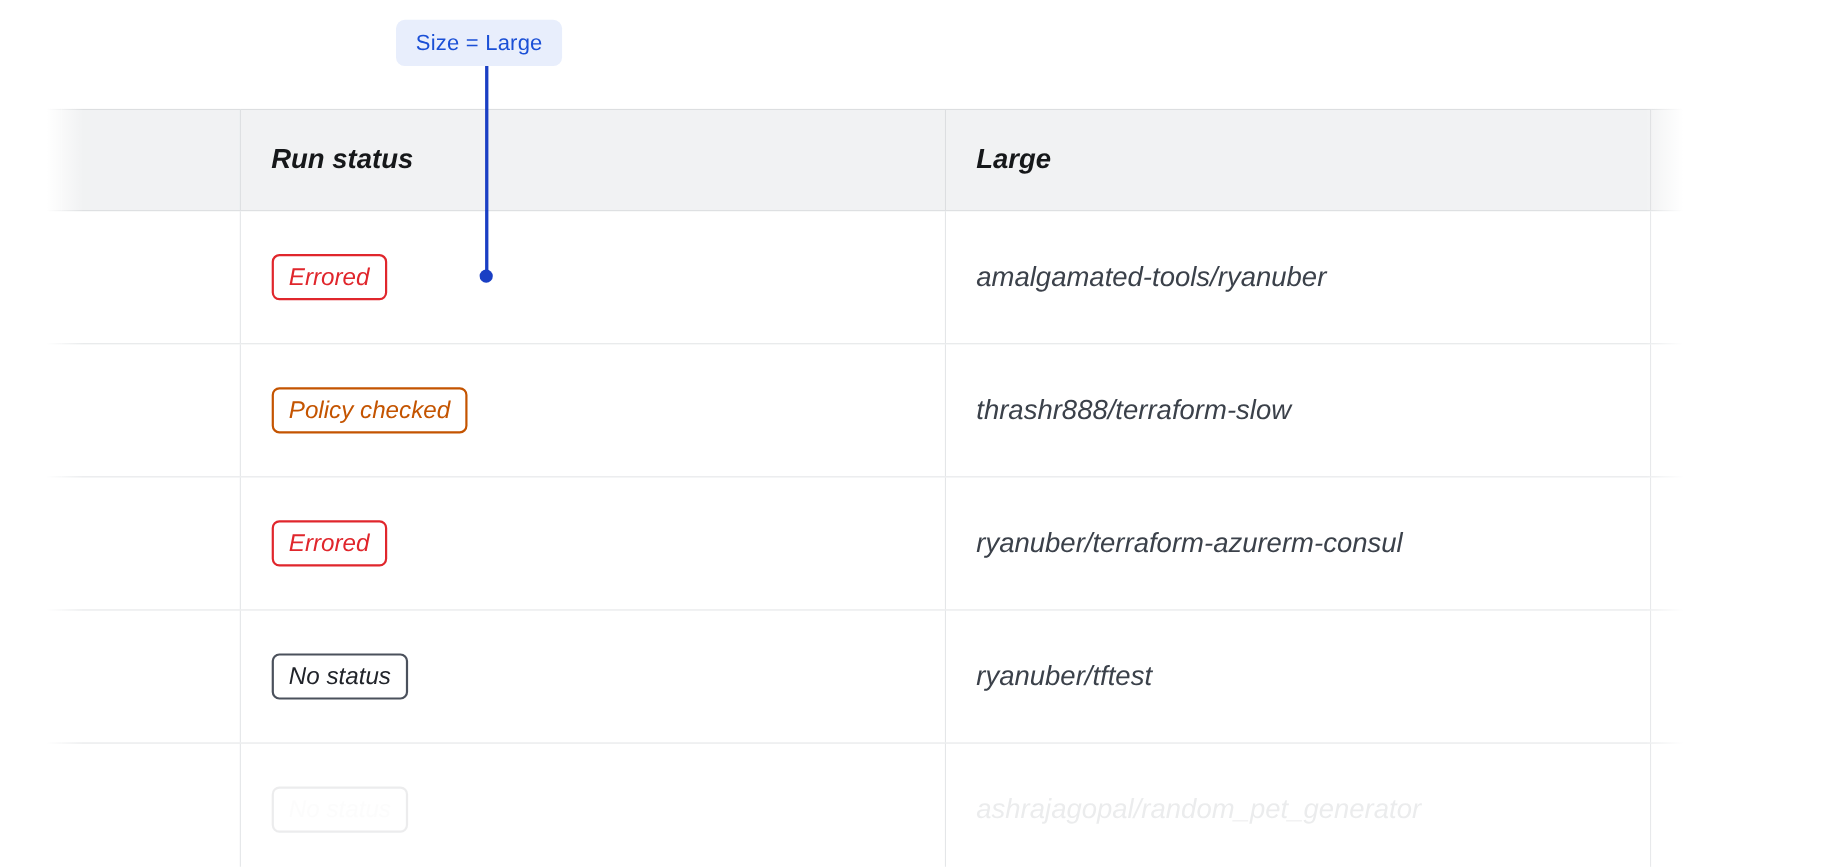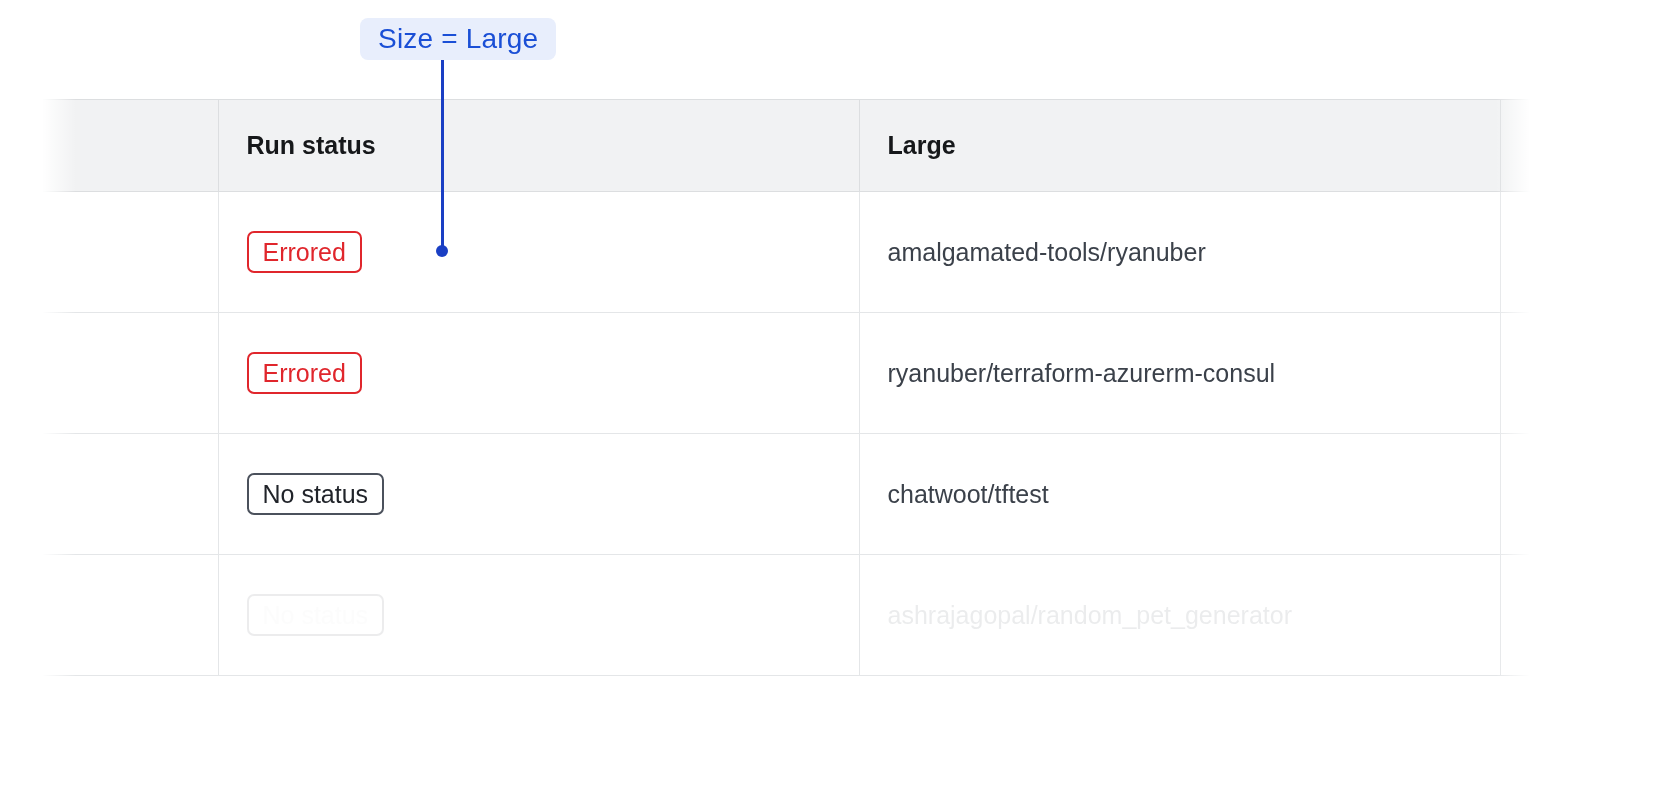--- a/index.html
+++ b/index.html
@@ -27,21 +27,21 @@
     position: absolute;
     left: 360px;
     top: 18px;
     height: 42px;
     display: flex;
     align-items: center;
     padding: 0 18px;
     background: #e8eefc;
     color: #1a4fd6;
     border-radius: 8px;
-    font-size: 28px;
+    font-size: 20px;
     letter-spacing: .2px;
     white-space: nowrap;
     pointer-events: auto;
   }
   #callout-line {
     position: absolute;
     left: 441px;
     top: 60px;
     width: 3px;
     height: 191px;
@@ -57,20 +57,21 @@
     background: #1a3fc4;
   }
 
   
   #table-scroll {
     position: absolute;
     left: 0;
     top: 0;
     width: 1660px;
     height: 788px;
+    font-style: italic;
   }
   table.runs-table {
     border-collapse: collapse;
     table-layout: fixed;
     width: 1672px;
     margin-top: 99px;
     font-size: 25px;
   }
   table.runs-table col.c-spacer { width: 56px; }
   table.runs-table col.c-lead   { width: 162px; }
@@ -112,21 +113,21 @@
 
   
   .badge {
     display: inline-flex;
     align-items: center;
     justify-content: flex-start;
     height: 42px;
     padding: 0 14px;
     border: 2px solid currentColor;
     border-radius: 7px;
-    font-size: 25px;
+    font-size: 22px;
     line-height: 1;
     box-sizing: border-box;
     white-space: nowrap;
     background: #ffffff;
   }
   .badge.errored        { color: #e0262c; }
   .badge.policy-checked { color: #c45400; }
   .badge.no-status      { color: #4b515c; }
   .badge.no-status .badge-label { color: #21242a; }
   .badge.errored .badge-label        { color: #e0262c; }
@@ -194,33 +195,42 @@
           <td></td>
           <td class="vline pad-cell"><span class="badge errored">
               <span class="badge-label">Errored</span>
             </span></td>
           <td class="vline pad-cell"><span>amalgamated-tools/ryanuber</span></td>
           <td class="vline"></td>
         </tr>
         <tr>
           <td></td>
           <td></td>
+          <td class="vline pad-cell"><span class="badge policy-checked">
+              <span class="badge-label">Policy checked</span>
+            </span></td>
+          <td class="vline pad-cell"><span>thrashr888/terraform-slow</span></td>
+          <td class="vline"></td>
+        </tr>
+        <tr>
+          <td></td>
+          <td></td>
           <td class="vline pad-cell"><span class="badge errored">
               <span class="badge-label">Errored</span>
             </span></td>
           <td class="vline pad-cell"><span>ryanuber/terraform-azurerm-consul</span></td>
           <td class="vline"></td>
         </tr>
         <tr>
           <td></td>
           <td></td>
           <td class="vline pad-cell"><span class="badge no-status">
               <span class="badge-label">No status</span>
             </span></td>
-          <td class="vline pad-cell"><span>chatwoot/tftest</span></td>
+          <td class="vline pad-cell"><span>ryanuber/tftest</span></td>
           <td class="vline"></td>
         </tr>
         <tr class="faded">
           <td></td>
           <td></td>
           <td class="vline pad-cell"><span class="badge no-status">
               <span class="badge-label">No status</span>
             </span></td>
           <td class="vline pad-cell"><span>ashrajagopal/random_pet_generator</span></td>
           <td class="vline"></td>

